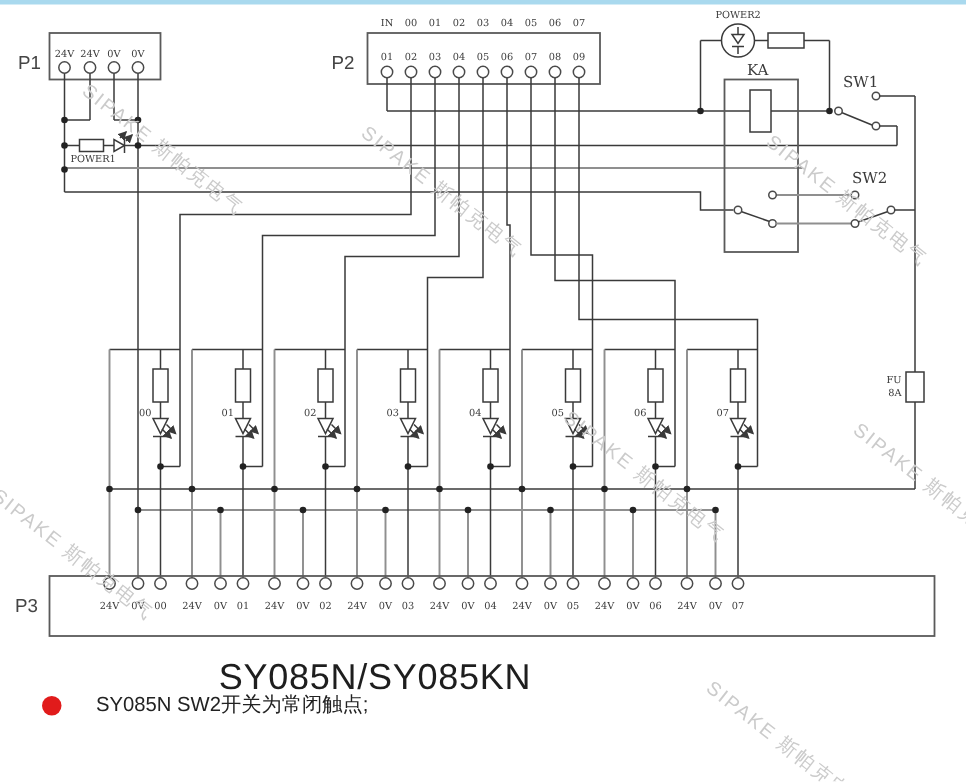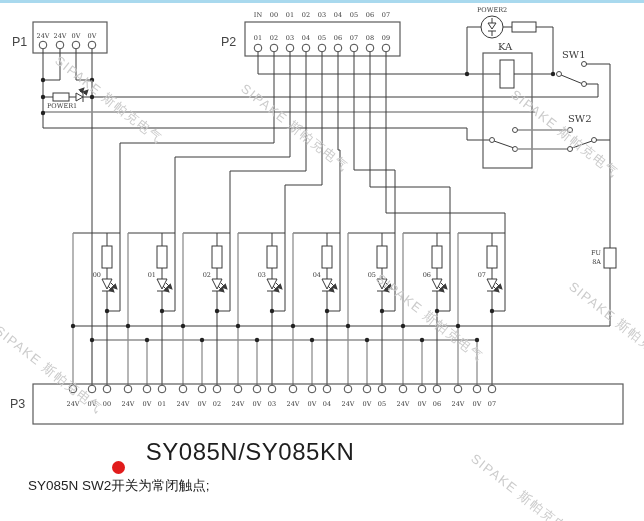--- a/index.html
+++ b/index.html
@@ -14,22 +14,22 @@
   .comp{stroke:#3a3a3a;stroke-width:1;fill:#ffffff;}
   .term{stroke:#4a4a4a;stroke-width:1;fill:#ffffff;}
   .dot {fill:#222222;stroke:none;}
   .t6  {font-size:6.5px;}
   .t10 {font-size:10px;font-family:"DejaVu Serif",serif;}
   .t12 {font-size:12.5px;font-family:"Liberation Sans",sans-serif;fill:#444;}
   .wm{position:absolute;color:#cbcbcb;font-size:13px;letter-spacing:1.5px;white-space:nowrap;
       transform:rotate(38deg);transform-origin:0 0;pointer-events:none;}
   #title{position:absolute;left:0;top:438px;width:500px;text-align:center;
          font-size:24px;color:#1e1e1e;letter-spacing:0.5px;}
-  .note{position:absolute;left:28px;display:flex;align-items:center;gap:3px;
-        font-size:13.5px;color:#222;flex-direction:column;}
+  .note{position:absolute;left:28px;display:flex;align-items:center;gap:23px;
+        font-size:13.5px;color:#222;}
   .note .dotb{width:13px;height:13px;border-radius:50%;flex:0 0 auto;}
 </style>
 </head>
 <body>
 
 <div id="stage">
   <div id="topbar" style="background: rgb(169, 217, 238);"></div>
 
   <svg id="schematic" width="644" height="440" viewBox="0 0 644 440">
     <defs>

